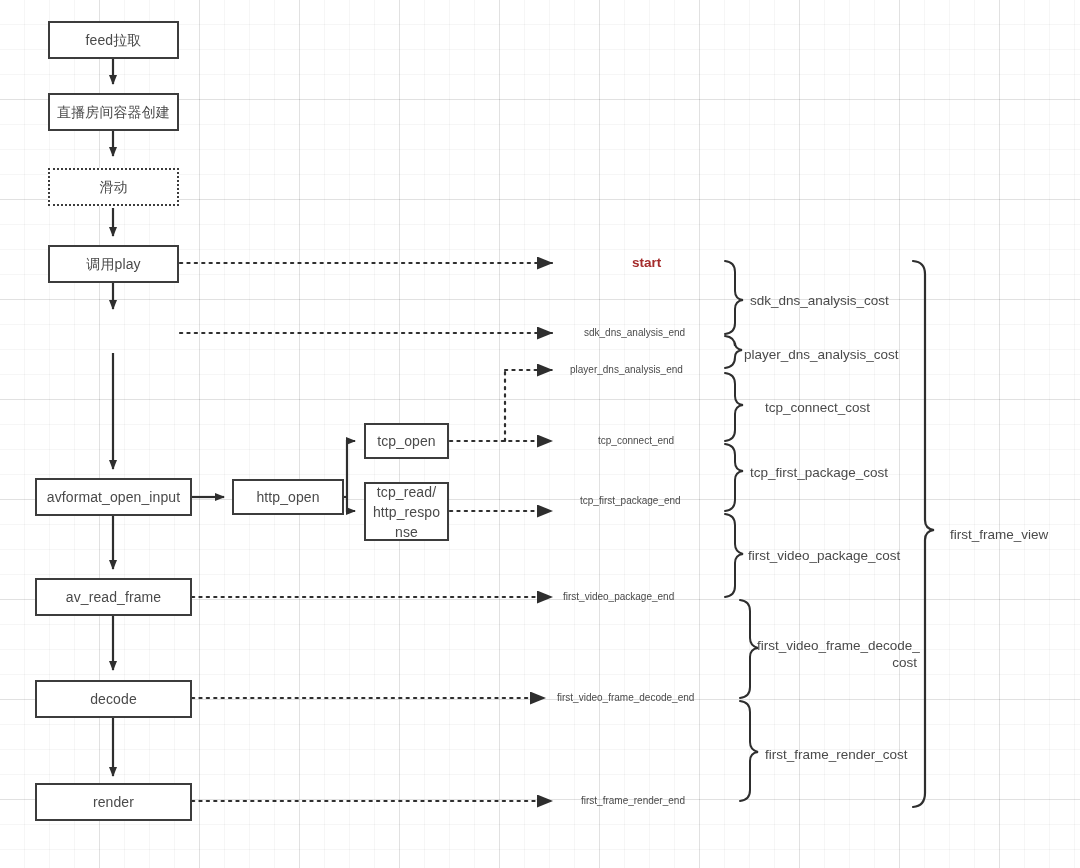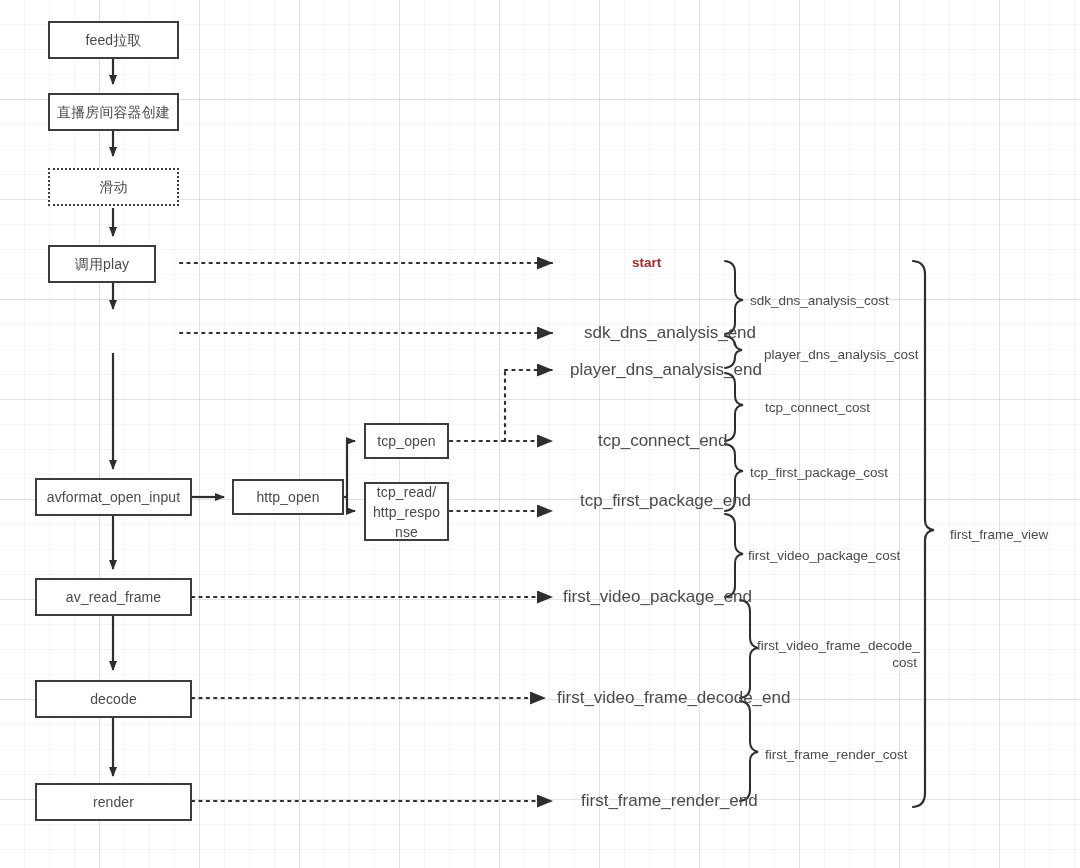--- a/index.html
+++ b/index.html
@@ -38,21 +38,21 @@
     letter-spacing:0.1px;
     z-index:2;
   }
   .node.dashed{
     border:2px dotted #3c3c3c;
   }
   .node.multiline{ line-height:20px; padding:11px 6px; }
   .evt{
     position:absolute;
     color:#4a4a4a;
-    font-size:17px;
+    font-size:10px;
     line-height:16px;
     white-space:nowrap;
     z-index:3;
     transform:translateY(-50%);
   }
   .evt.start{
     color:#a42b2b;
     font-weight:bold;
     font-size:13.5px;
   }
@@ -136,21 +136,21 @@
       <path d="M913,261 q12,1 12,13 L925,520 q0,9 9,10 q-9,1 -9,10 L925,793 q0,13 -12,14"></path>
     </g>
   </svg>
 
   <div class="node" style="left:48px;top:21px;width:131px;height:38px;">feed拉取</div>
 
   <div class="node" style="left:48px;top:93px;width:131px;height:38px;">直播房间容器创建</div>
 
   <div class="node dashed" style="left:48px;top:168px;width:131px;height:38px;">滑动</div>
 
-  <div class="node" style="left:48px;top:245px;width:108px;height:38px;">调用play</div>
+  <div class="node" style="left:48px;top:245px;width:131px;height:38px;">调用play</div>
 
 
   <div class="node" style="left:35px;top:478px;width:157px;height:38px;">avformat_open_input</div>
 
   <div class="node" style="left:232px;top:479px;width:112px;height:36px;">http_open</div>
 
   <div class="node" style="left:364px;top:423px;width:85px;height:36px;">tcp_open</div>
 
   <div class="node multiline" style="left:364px;top:482px;width:85px;height:59px;white-space:pre-line;">tcp_read/
 http_respo
@@ -173,21 +173,21 @@
   <div class="evt" style="left:580px;top:501px;">tcp_first_package_end</div>
 
   <div class="evt" style="left:563px;top:597px;">first_video_package_end</div>
 
   <div class="evt" style="left:557px;top:698px;">first_video_frame_decode_end</div>
 
   <div class="evt" style="left:581px;top:801px;">first_frame_render_end</div>
 
   <div class="cost" style="left:750px;top:300px;">sdk_dns_analysis_cost</div>
 
-  <div class="cost" style="left:744px;top:354px;margin-left:20px;">player_dns_analysis_cost</div>
+  <div class="cost" style="left:744px;top:354px;">player_dns_analysis_cost</div>
 
   <div class="cost" style="left:765px;top:407px;">tcp_connect_cost</div>
 
   <div class="cost" style="left:750px;top:472px;">tcp_first_package_cost</div>
 
   <div class="cost" style="left:748px;top:555px;">first_video_package_cost</div>
 
   <div class="cost wrap" style="left:757px;top:654px;white-space:pre-line;text-align:right;">first_video_frame_decode_
 cost</div>
 

